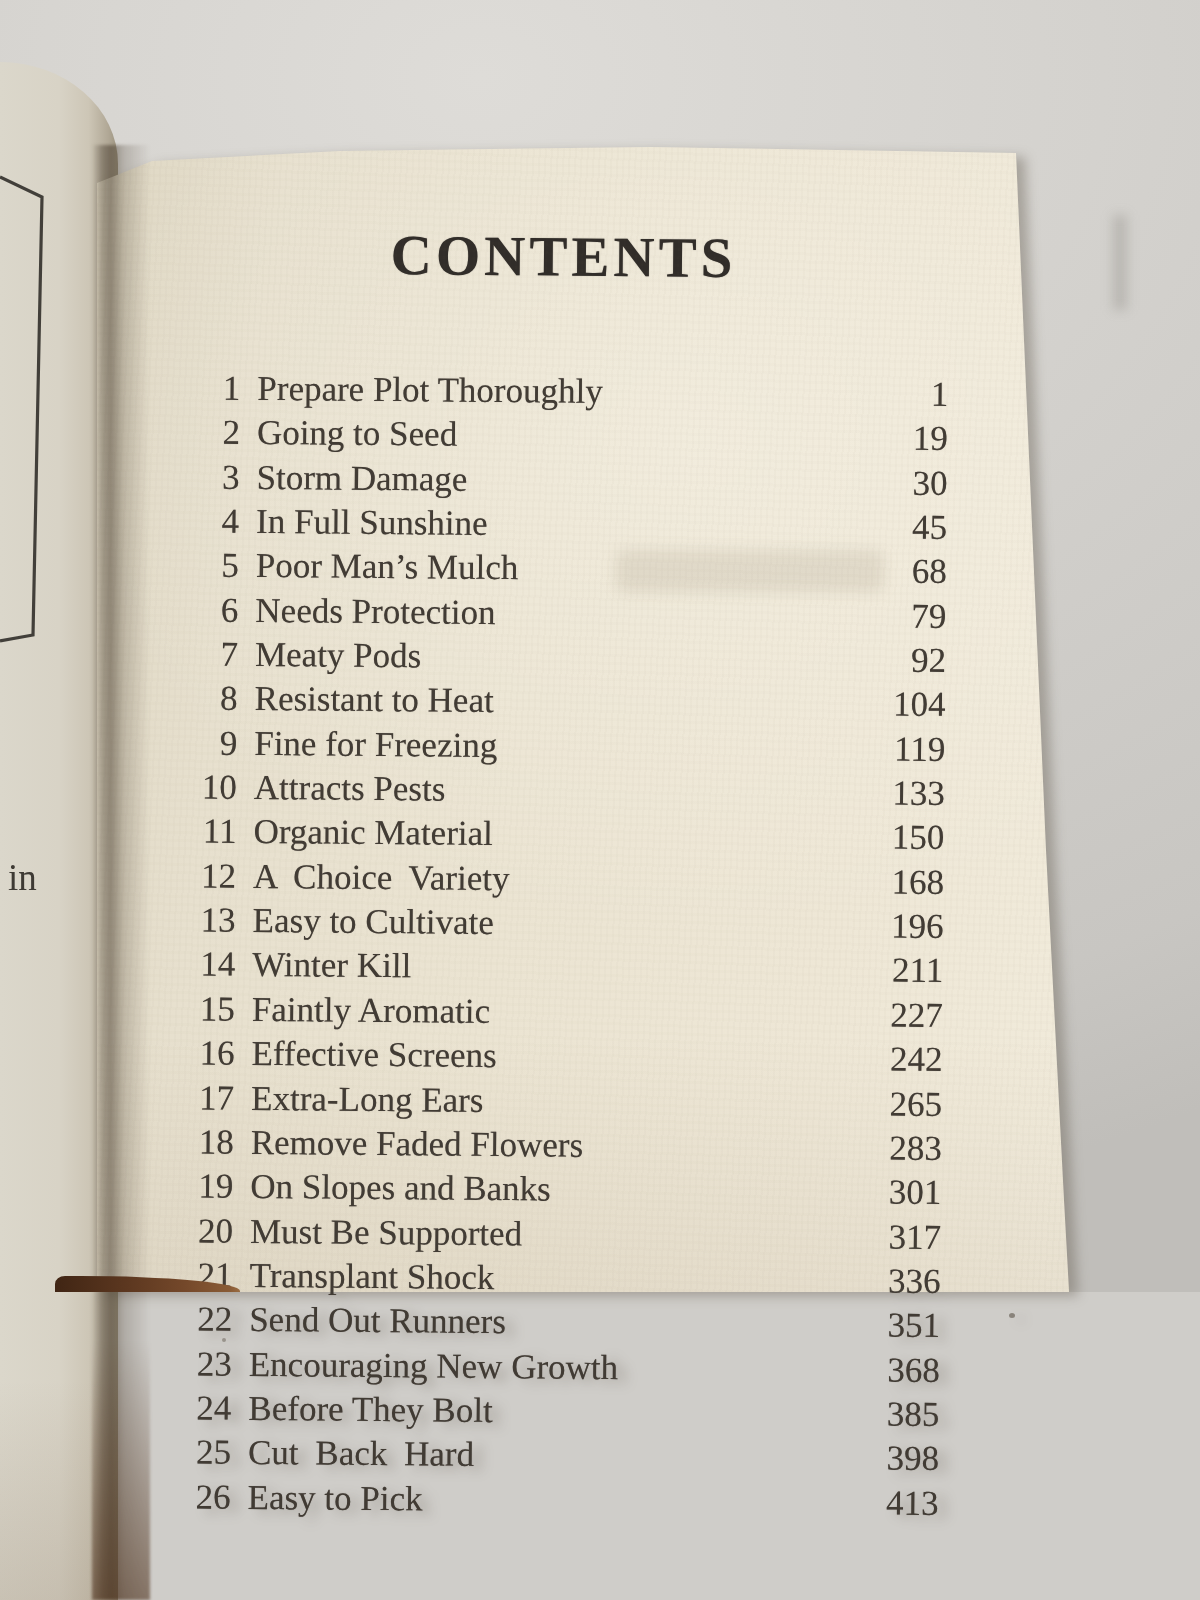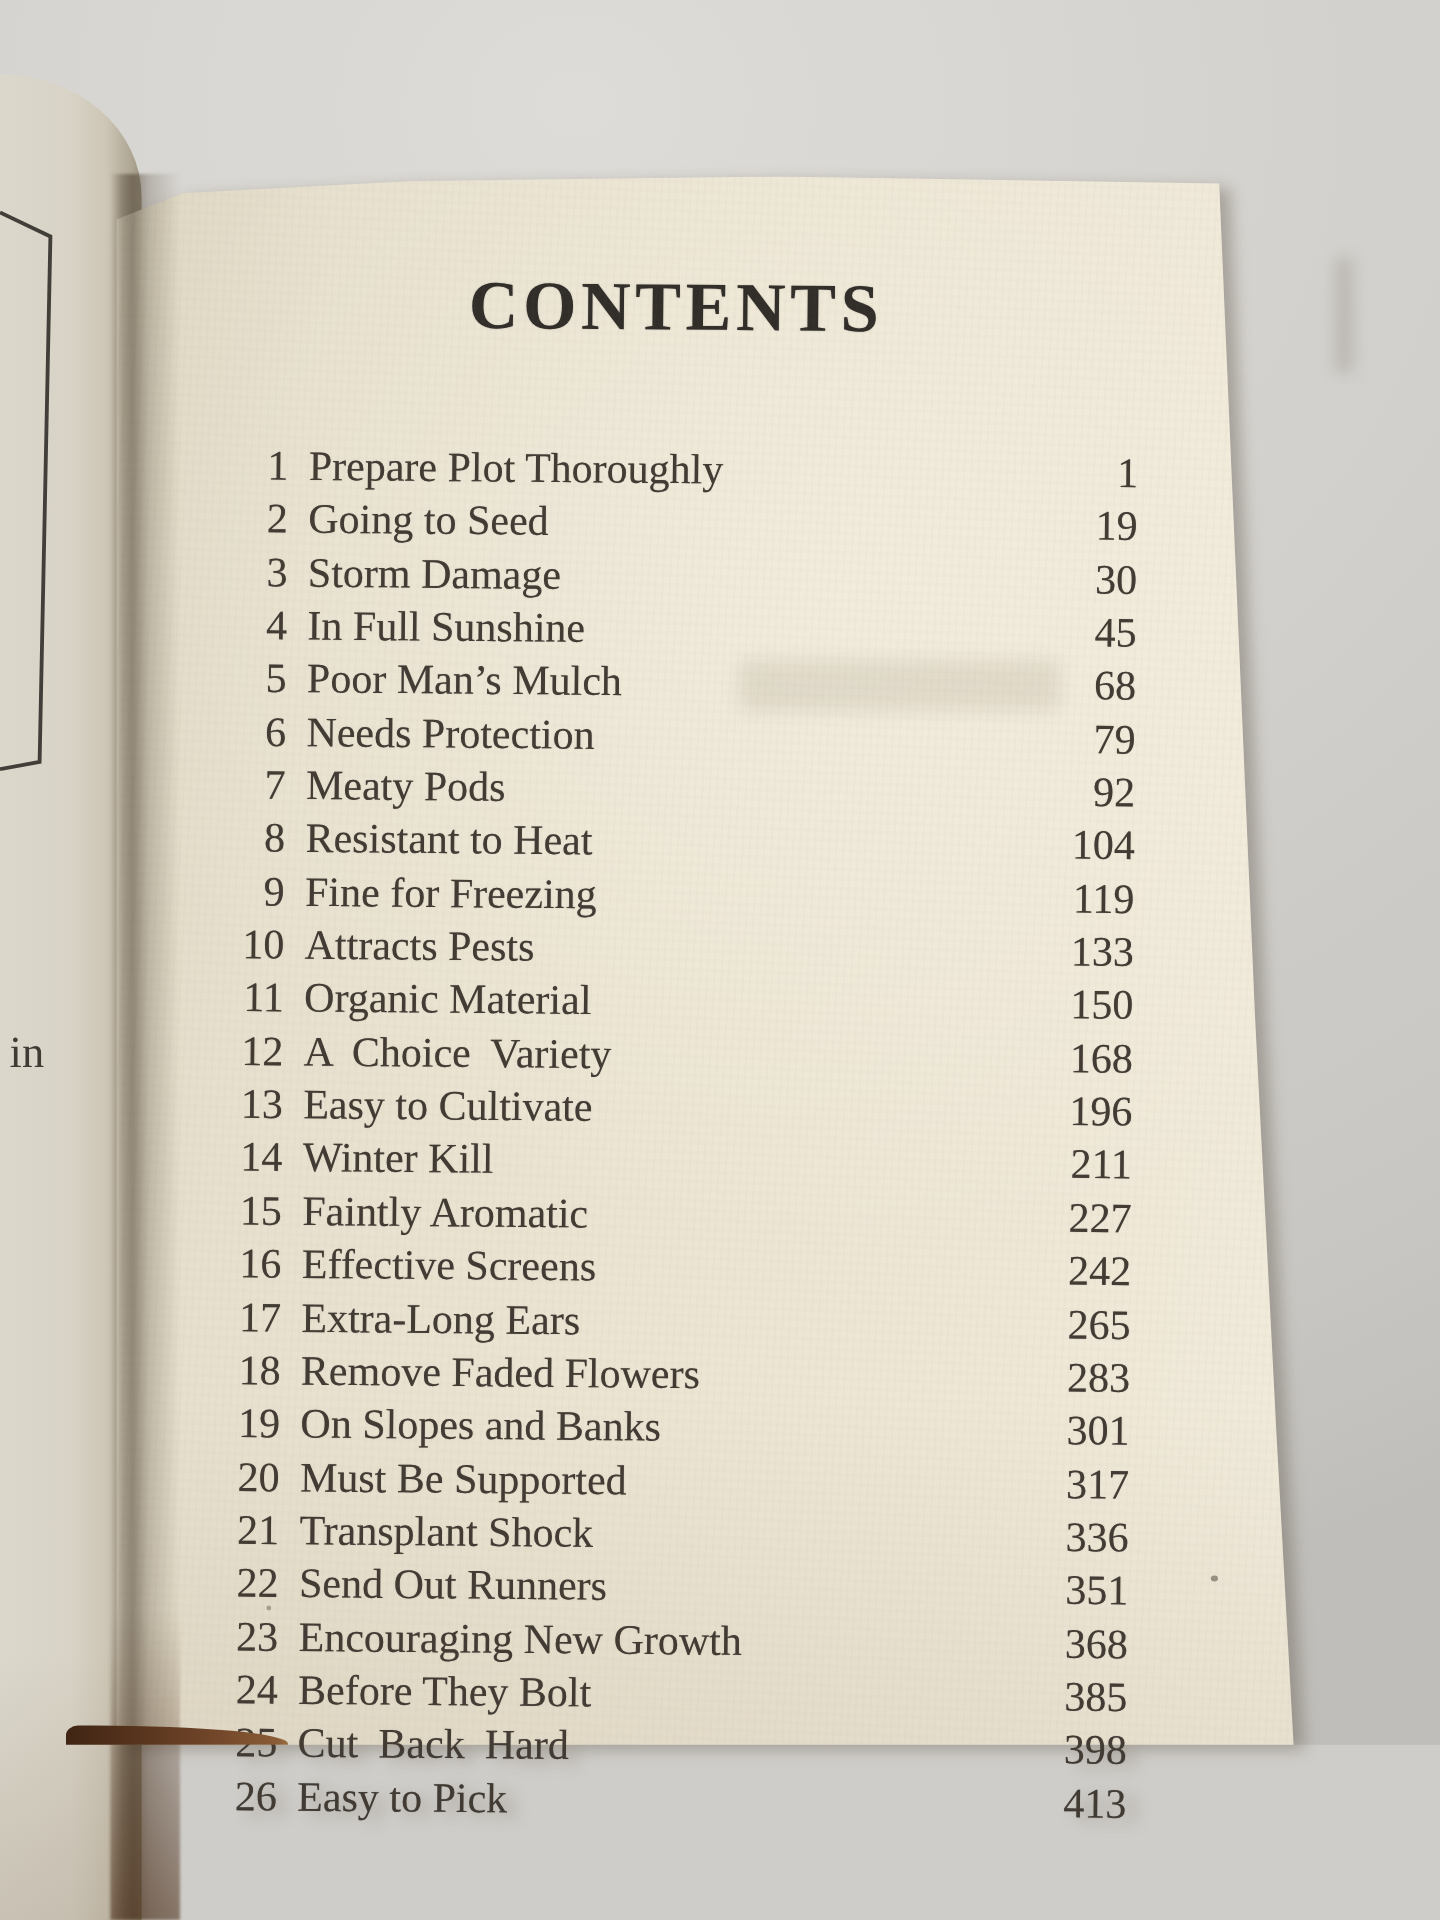--- a/index.html
+++ b/index.html
@@ -1,21 +1,21 @@
 <!DOCTYPE html>
 <html><head>
 <meta charset="utf-8">
 <style>
   html,body { margin:0; padding:0; }
   body {
     width:1200px; height:1600px; overflow:hidden;
     background:#cfcdc9;
     font-family:"Liberation Serif","DejaVu Serif",serif;
   }
-  .scene { position:absolute; top:0; left:0; width:1200px; height:1454px; }
+  .scene { position:absolute; top:0; left:0; width:1200px; height:1292px; }
 
   
   .bg {
     position:absolute; inset:0;
     background: radial-gradient(130% 90% at 40% 6%,
       #dedcd8 0%, #d4d2ce 40%, #c8c6c2 85%, #c0beba 100%);
   }
   .bg::after { 
     content:""; position:absolute; left:1113px; top:215px; width:14px; height:95px;
     background:rgba(118,114,108,.28); filter:blur(6px);

